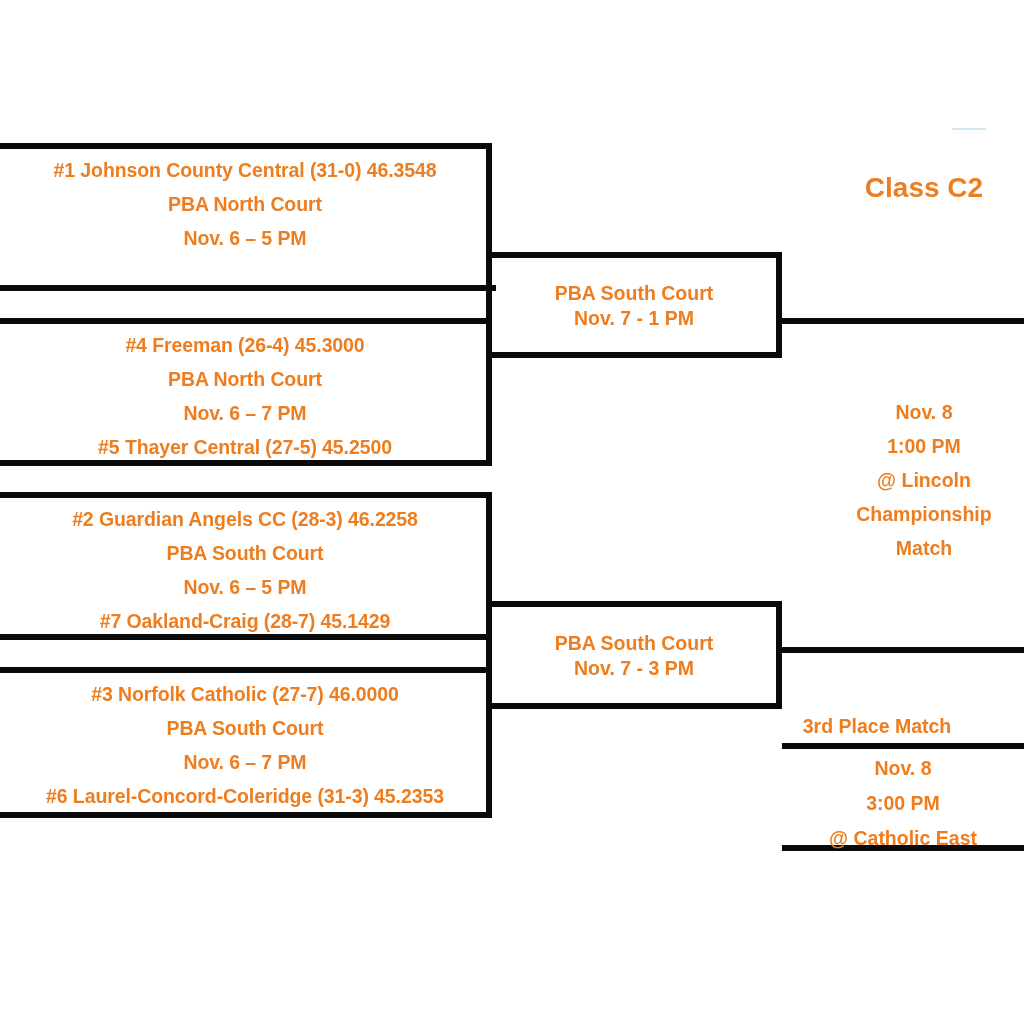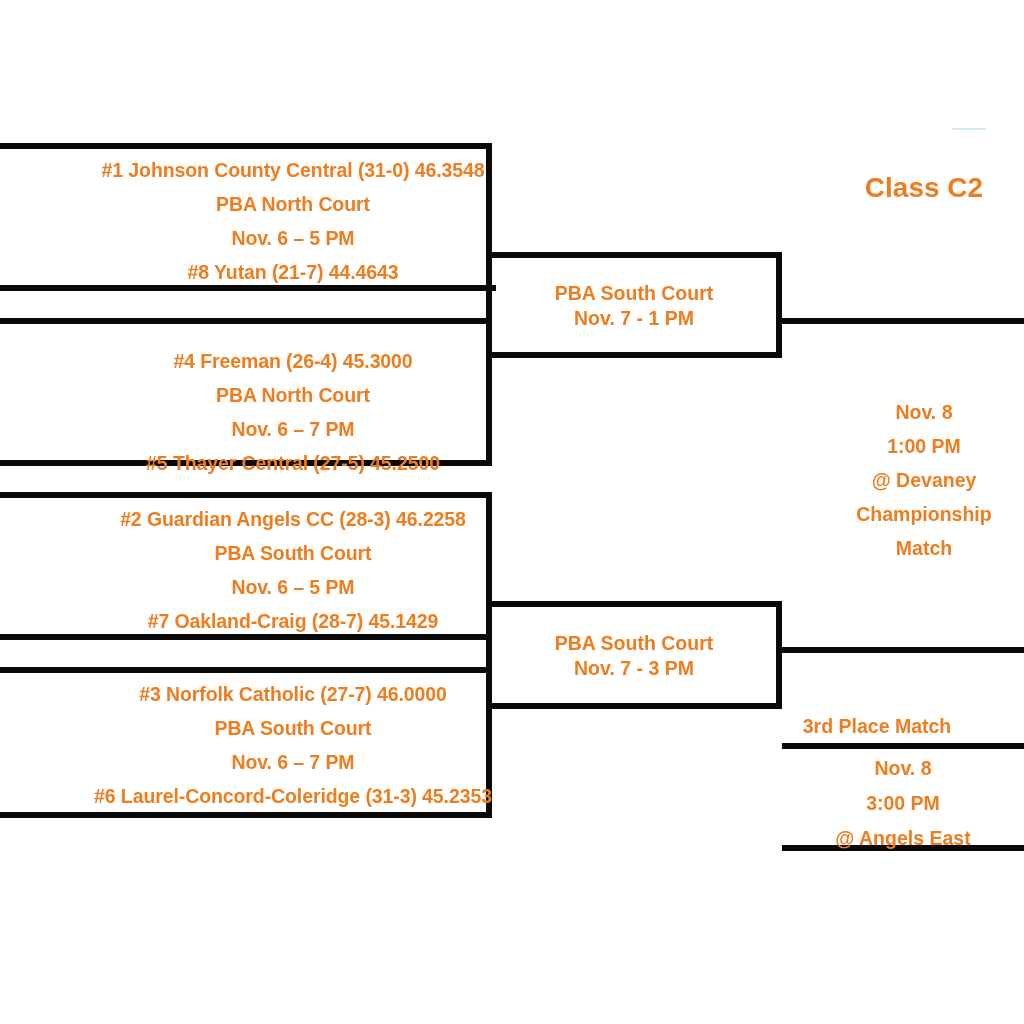--- a/index.html
+++ b/index.html
@@ -32,21 +32,20 @@
   
   .r1box {
     position: absolute;
     text-align: center;
     color: #ED7D1F;
     font-weight: bold;
     font-size: 19.5px;
     line-height: 34px;
     letter-spacing: -0.1px;
     white-space: nowrap;
-    padding-left: 48px;
   }
   .r1box .line { display: block; }
 
   .sfbox {
     position: absolute;
     text-align: center;
     color: #ED7D1F;
     font-weight: bold;
     font-size: 19.5px;
     line-height: 25px;
@@ -111,28 +110,27 @@
   <div class="class-title" style="left:826px; top:172px; width:196px;">Class C2</div>
 
   <div class="hline" style="left:0px; top:143px; width:492px;"></div>
   <div class="hline" style="left:0px; top:285px; width:492px;"></div>
   <div class="vline" style="left:486px; top:143px; height:148px;"></div>
 
   <div class="r1box" style="left:0px; top:153px; width:490px;">
     <span class="line">#1 Johnson County Central (31-0) 46.3548</span>
     <span class="line">PBA North Court</span>
     <span class="line">Nov. 6 – 5 PM</span>
-    <span class="line">#8 Yutan (21-7) 44.4643</span>
   </div>
 
   <div class="hline" style="left:0px; top:318px; width:492px;"></div>
   <div class="hline" style="left:0px; top:460px; width:492px;"></div>
   <div class="vline" style="left:486px; top:318px; height:148px;"></div>
 
-  <div class="r1box" style="left:0px; top:344px; width:490px;">
+  <div class="r1box" style="left:0px; top:328px; width:490px;">
     <span class="line">#4 Freeman (26-4) 45.3000</span>
     <span class="line">PBA North Court</span>
     <span class="line">Nov. 6 – 7 PM</span>
     <span class="line">#5 Thayer Central (27-5) 45.2500</span>
   </div>
 
   <div class="hline" style="left:0px; top:492px; width:492px;"></div>
   <div class="hline" style="left:0px; top:634px; width:492px;"></div>
   <div class="vline" style="left:486px; top:492px; height:148px;"></div>
 
@@ -175,29 +173,29 @@
     <span class="line">PBA South Court</span>
     <span class="line">Nov. 7 - 3 PM</span>
   </div>
 
   <div class="hline" style="left:776px; top:318px; width:248px;"></div>
   <div class="hline" style="left:776px; top:647px; width:248px;"></div>
 
   <div class="final-info" style="left:826px; top:395px; width:196px;">
     <span class="line">Nov. 8</span>
     <span class="line">1:00 PM</span>
-    <span class="line">@ Devaney</span>
+    <span class="line">@ Lincoln</span>
     <span class="line">Championship</span>
     <span class="line">Match</span>
   </div>
 
   <div class="third-title" style="left:756px; top:715px; width:242px;">3rd Place Match</div>
 
   <div class="hline" style="left:782px; top:743px; width:242px;"></div>
   <div class="hline" style="left:782px; top:845px; width:242px;"></div>
 
   <div class="third-info" style="left:782px; top:751px; width:242px;">
     <span class="line">Nov. 8</span>
     <span class="line">3:00 PM</span>
-    <span class="line">@ Angels East</span>
+    <span class="line">@ Catholic East</span>
   </div>
 
 </div>
 
 </body></html>

